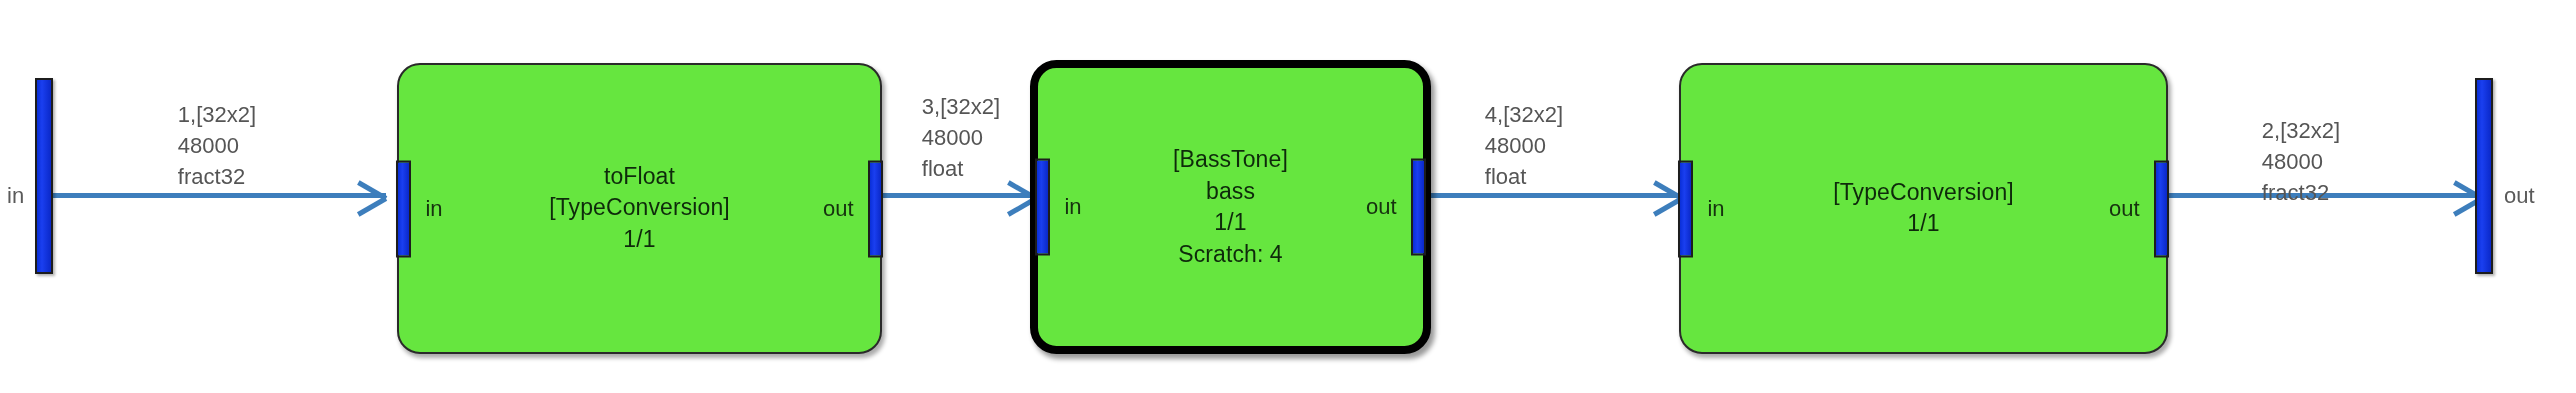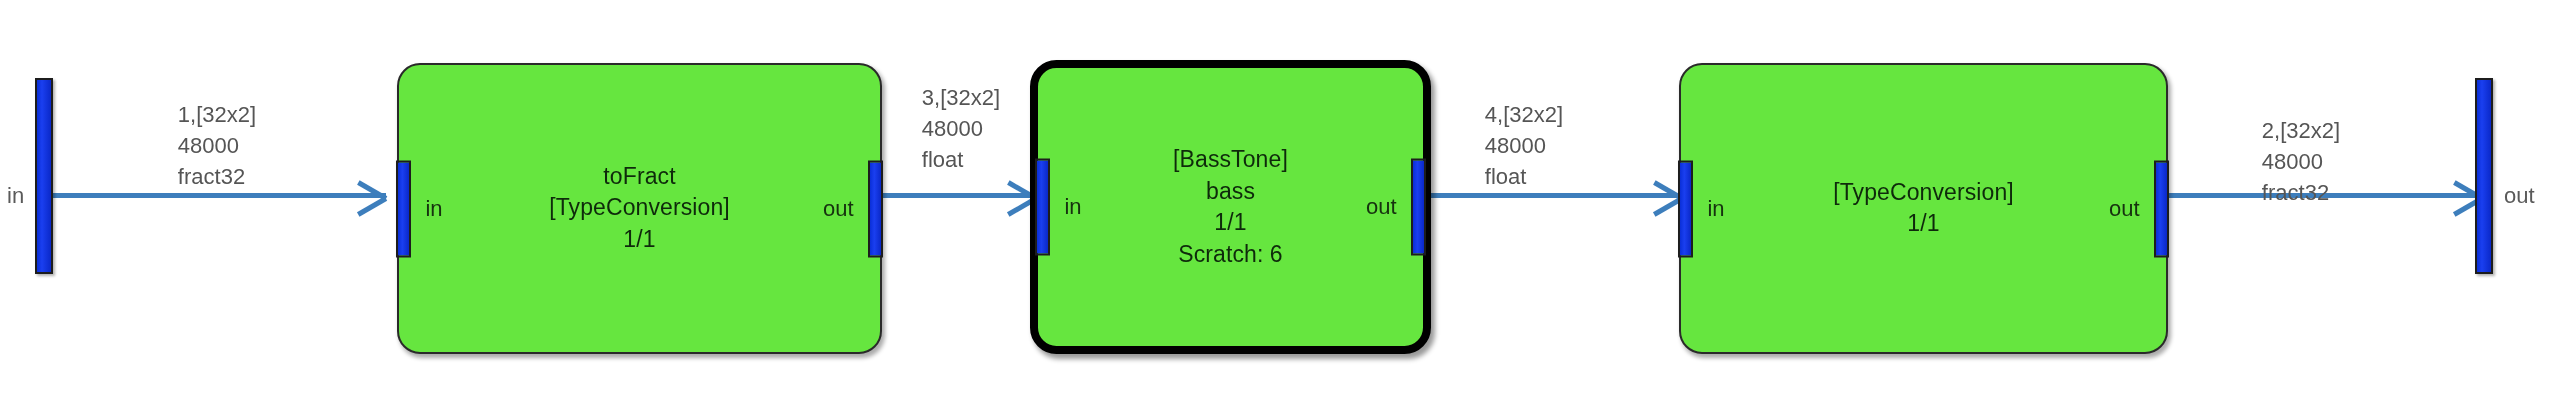--- a/index.html
+++ b/index.html
@@ -132,21 +132,21 @@
   <div class="edge-line" style="left:51px; top:193px; width:335px;"></div>
   <div class="arrow-head" style="left:386px; top:196px;"></div>
   <div class="edge-label" style="left:217px; top:99px;">
     <div>1,[32x2]</div>
     <div>48000</div>
     <div>fract32</div>
   </div>
 
   <div class="edge-line" style="left:877px; top:193px; width:159px;"></div>
   <div class="arrow-head" style="left:1036px; top:196px;"></div>
-  <div class="edge-label" style="left:961px; top:82px;">
+  <div class="edge-label" style="left:961px; top:91px;">
     <div>3,[32x2]</div>
     <div>48000</div>
     <div>float</div>
   </div>
 
   <div class="edge-line" style="left:1422px; top:193px; width:260px;"></div>
   <div class="arrow-head" style="left:1682px; top:196px;"></div>
   <div class="edge-label" style="left:1524px; top:99px;">
     <div>4,[32x2]</div>
     <div>48000</div>
@@ -163,36 +163,36 @@
 
   <div class="terminal" style="left:35px; top:78px; height:196px;"></div>
   <div class="terminal-label" style="left:7px; top:185px;">in</div>
 
   <div class="block" style="left:212px; top:35px; width:264px; height:161px; left:397px; top:63px; width:485px; height:291px;">
     <div class="port in"></div>
     <div class="port out"></div>
     <div class="port-label in">in</div>
     <div class="port-label out">out</div>
     <div class="block-body">
-      <div>toFract</div>
+      <div>toFloat</div>
       <div>[TypeConversion]</div>
       <div>1/1</div>
     </div>
   </div>
 
   <div class="block selected" style="left:1030px; top:60px; width:401px; height:294px;">
     <div class="port in"></div>
     <div class="port out"></div>
     <div class="port-label in">in</div>
     <div class="port-label out">out</div>
     <div class="block-body">
       <div>[BassTone]</div>
       <div>bass</div>
       <div>1/1</div>
-      <div>Scratch: 6</div>
+      <div>Scratch: 4</div>
     </div>
   </div>
 
   <div class="block" style="left:1679px; top:63px; width:489px; height:291px;">
     <div class="port in"></div>
     <div class="port out"></div>
     <div class="port-label in">in</div>
     <div class="port-label out">out</div>
     <div class="block-body">
       <div>[TypeConversion]</div>

